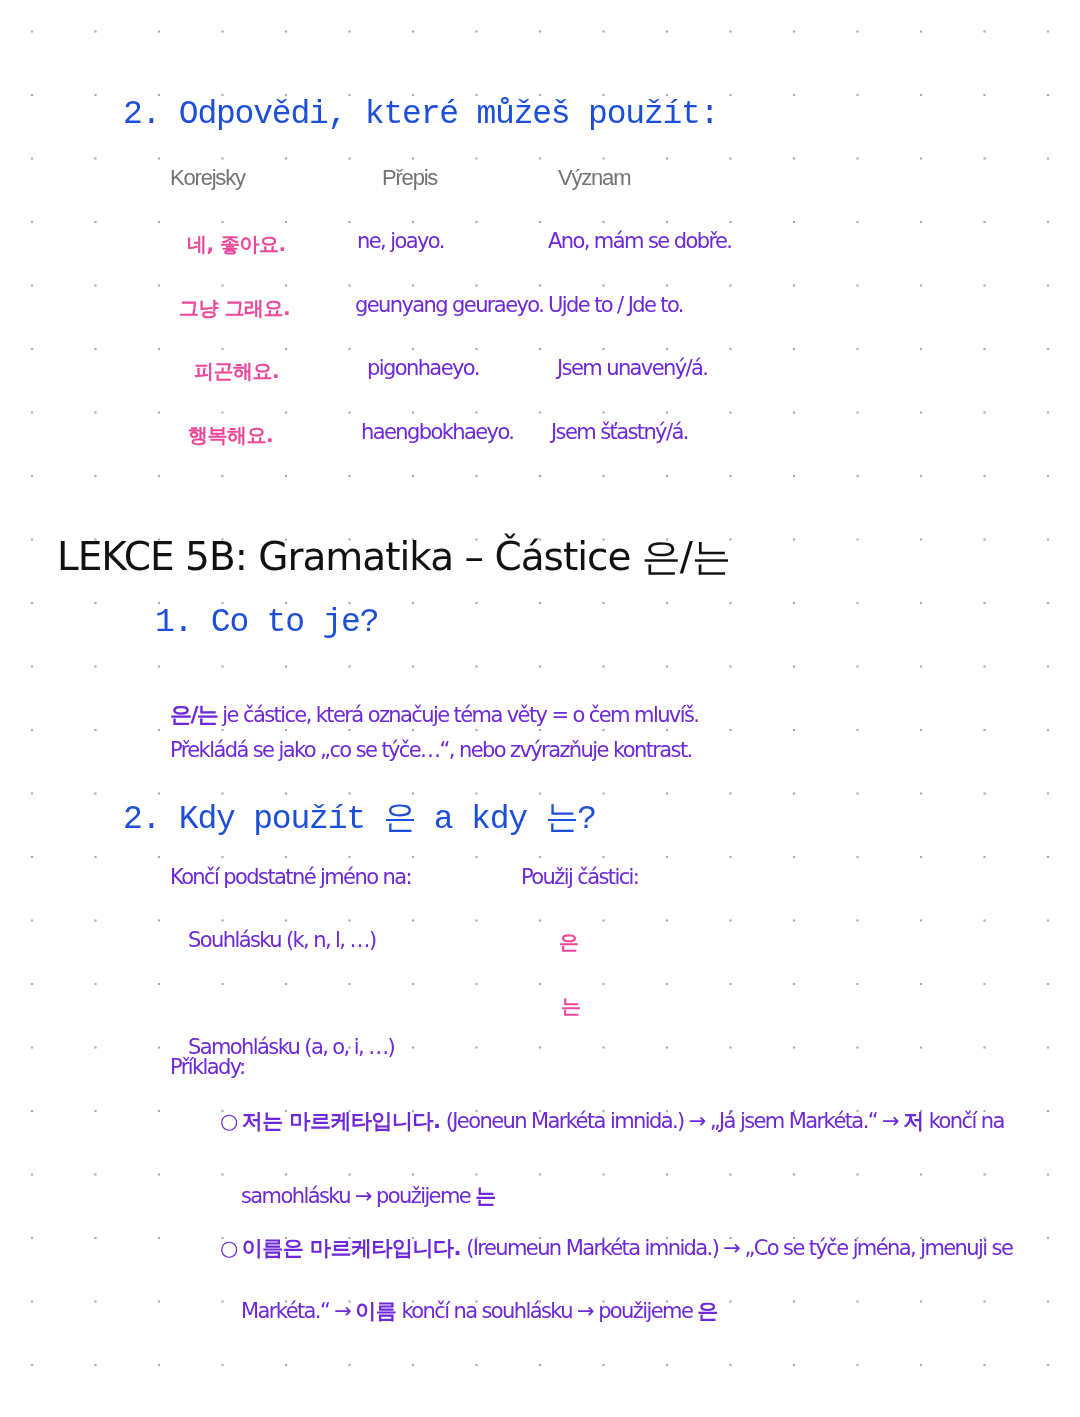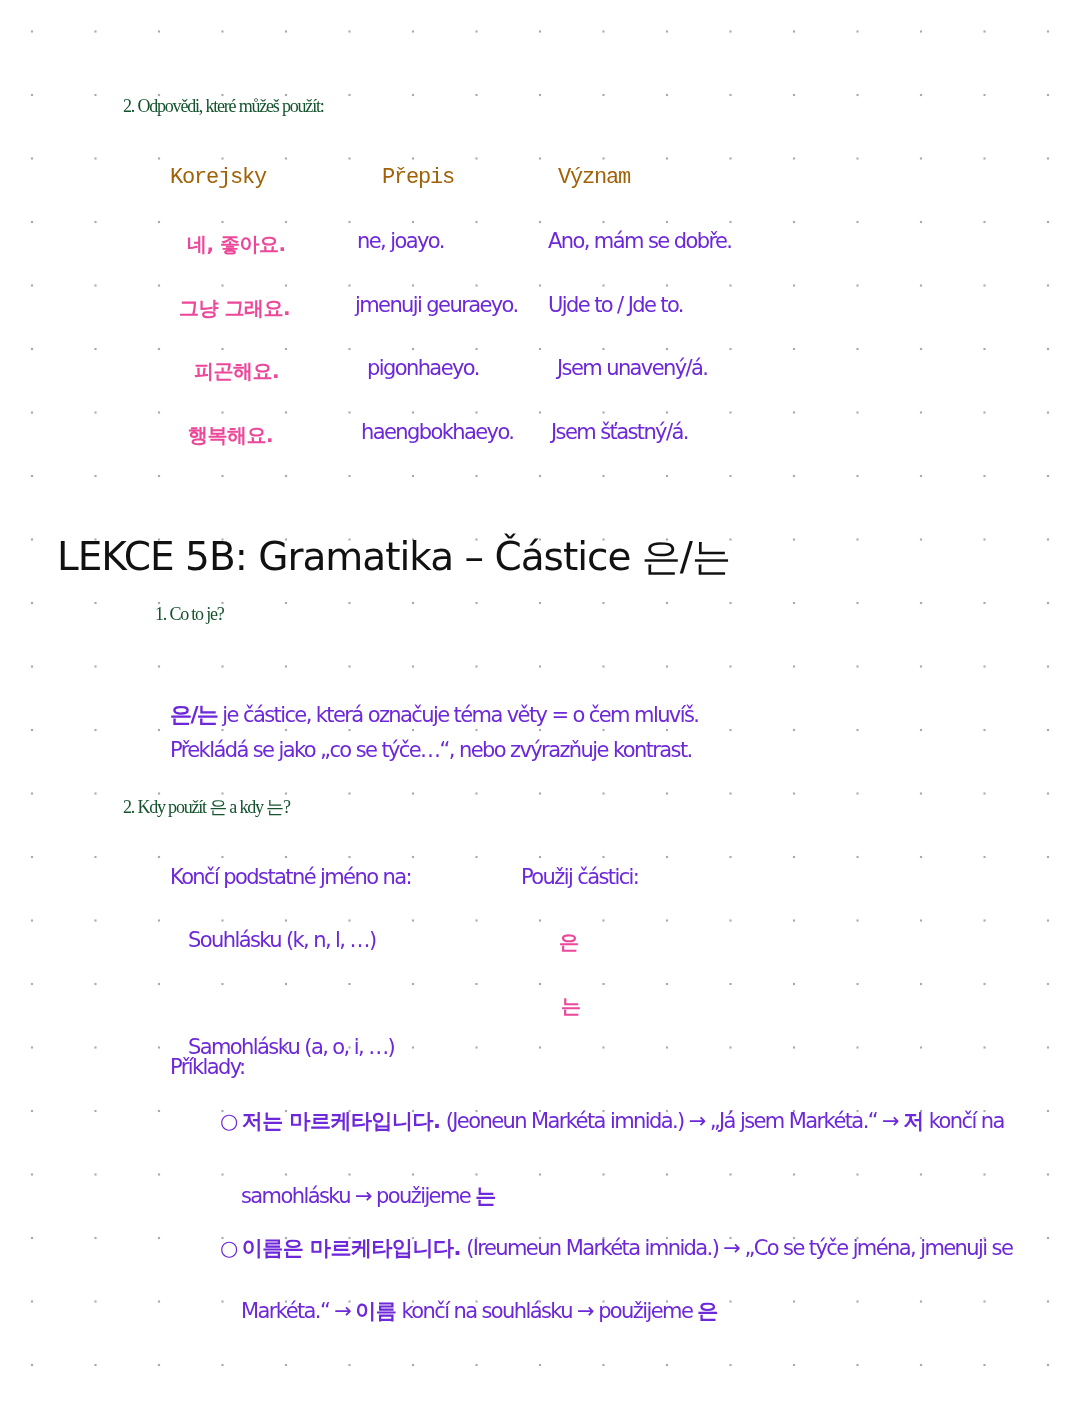--- a/index.html
+++ b/index.html
@@ -13,38 +13,38 @@
       overflow: hidden;
       background-color: #ffffff;
       background-image: radial-gradient(circle, #a9a9a9 1.2px, rgba(255,255,255,0) 1.6px);
       background-size: 63.5px 63.5px;
       background-position: 0.25px -0.25px;
       color: #141414;
       font-family: "DejaVu Sans", "Liberation Sans", sans-serif;
     }
     .abs { position: absolute; white-space: nowrap; }
     .h2 {
-      font-family: Liberation Serif, serif;
-      font-size: 18px;
+      font-family: Liberation Mono, monospace;
+      font-size: 33px;
       letter-spacing: -1.2px;
       font-weight: normal;
-      color: #14532d;
+      color: #1d4ed8;
     }
     .h1 {
       font-family: "DejaVu Sans", sans-serif;
       font-size: 39px;
       letter-spacing: -1px;
       color: #111;
     }
     .th {
-      font-family: Liberation Mono, monospace;
+      font-family: Liberation Sans, sans-serif;
       font-size: 22px;
       letter-spacing: -1.2px;
       font-weight: normal;
-      color: #a16207;
+      color: #737373;
     }
     .ko {
       font-family: "DejaVu Sans", sans-serif;
       font-weight: bold;
       font-size: 20px;
       letter-spacing: -0.5px;
       color: #ec4899;
     }
     .tx {
       font-family: "DejaVu Sans", sans-serif;
@@ -68,21 +68,21 @@
   <div class="abs th" style="left:382px; top:165px;">Přepis</div>
   <div class="abs th" style="left:558px; top:165px;">Význam</div>
 
   <div>
     <div class="abs ko" style="left:187px; top:231px;">네, 좋아요.</div>
     <div class="abs tx" style="left:357px; top:229px;">ne, joayo.</div>
     <div class="abs tx" style="left:548px; top:229px;">Ano, mám se dobře.</div>
   </div>
   <div>
     <div class="abs ko" style="left:179px; top:295px;">그냥 그래요.</div>
-    <div class="abs tx" style="left:355px; top:293px;">jmenuji geuraeyo.</div>
+    <div class="abs tx" style="left:355px; top:293px;">geunyang geuraeyo.</div>
     <div class="abs tx" style="left:548px; top:293px;">Ujde to / Jde to.</div>
   </div>
   <div>
     <div class="abs ko" style="left:194px; top:358px;">피곤해요.</div>
     <div class="abs tx" style="left:367px; top:356px;">pigonhaeyo.</div>
     <div class="abs tx" style="left:557px; top:356px;">Jsem unavený/á.</div>
   </div>
   <div>
     <div class="abs ko" style="left:188px; top:422px;">행복해요.</div>
     <div class="abs tx" style="left:361px; top:420px;">haengbokhaeyo.</div>

